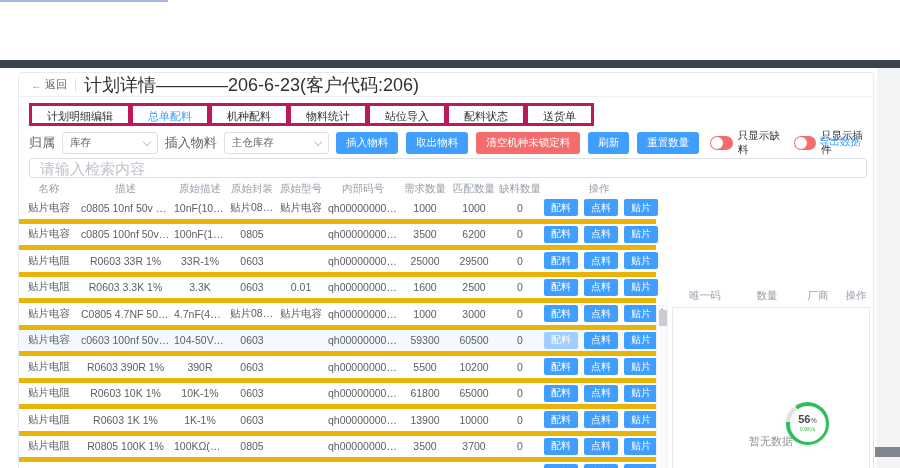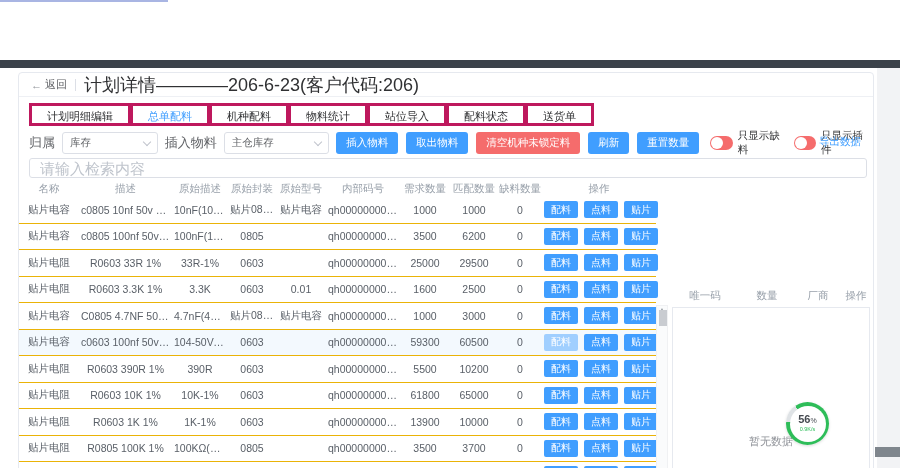--- a/index.html
+++ b/index.html
@@ -56,21 +56,21 @@
     display:flex; align-items:center; padding:0 10px; }
   .search input { border:none; outline:none; width:100%; font-size:15px; color:#606266;
     font-family:inherit; background:transparent; }
   .search input::placeholder { color:#bfc4cc; }
 
   .content { position:relative; margin-top:3px; height:300px; }
   .grid-cols { display:grid; grid-template-columns:60px 93px 56px 48px 50px 74px 50px 48px 44px 1fr;
     width:637px; align-items:center; }
   .thead { height:16px; }
   .hcell { font-size:10.5px; color:#98a0aa; text-align:center; white-space:nowrap; }
-  .trow { height:26.5px; border-bottom:1px solid #eab308; }
+  .trow { height:26.5px; border-bottom:5px solid #eab308; }
   .trow.hl { background:#f3f9fe; }
   .cell { font-size:10.5px; color:#5a6068; text-align:center; white-space:nowrap;
     overflow:hidden; text-overflow:ellipsis; padding:0 2px; }
   .cell.ops { display:flex; justify-content:space-between; gap:6px; overflow:visible; }
   .mini-btn { height:17px; padding:0 7px; border:none; border-radius:2px; background:#409eff;
     color:#fff; font-size:10px; cursor:pointer; white-space:nowrap; }
   .mini-btn.dim { background:#a0cfff; }
 
   .vscroll { position:absolute; left:637px; top:124px; width:12px; height:272px;
     background:#fafbfc; border:1px solid #f0f1f3; }

